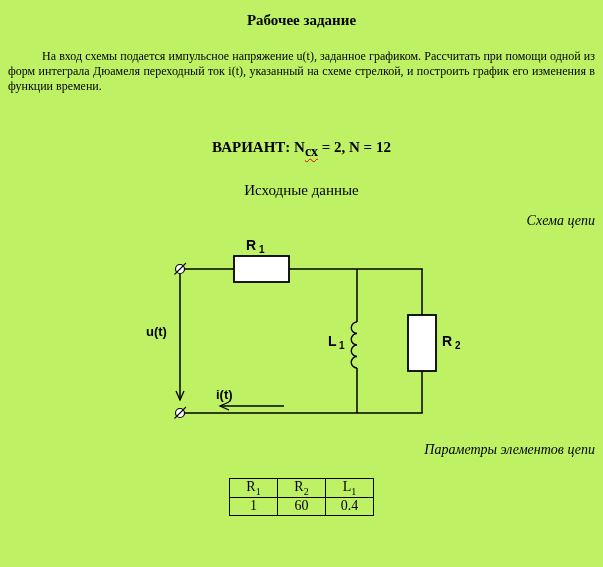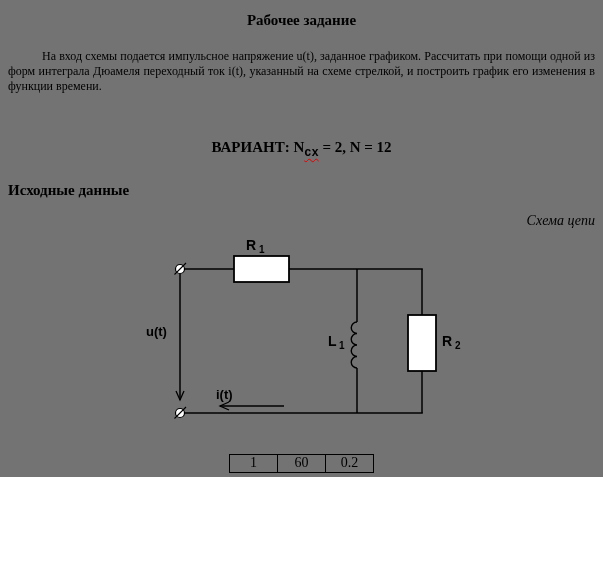--- a/index.html
+++ b/index.html
@@ -3,48 +3,48 @@
 <meta charset="utf-8">
 <style>
   * { margin: 0; padding: 0; box-sizing: border-box; }
   html, body { background: #ffffff; }
   body {
     width: 603px; height: 567px;
     font-family: "Liberation Serif", serif;
     color: #000;
   }
   .page {
-    width: 603px; height: 477px;
+    width: 603px; height: 567px;
     padding: 8px 8px 0 8px;
     position: relative;
     overflow: hidden;
-    background: #737373;
+    background: #bef264;
   }
   .doc-title {
     font-size: 15px; font-weight: bold;
     text-align: center; margin-top: 4px;
   }
   .task-text {
     font-size: 12px; line-height: 1.27;
     text-align: justify; text-indent: 34px;
     margin-top: 20px;
   }
   .variant-line {
     font-size: 15px; font-weight: bold;
     text-align: center; margin-top: 44px;
   }
-  .variant-line sub { font-size: 12px; font-family: Liberation Mono, monospace; }
+  .variant-line sub { font-size: 14px; }
   .spell {
     text-decoration: underline wavy #e00000 1px;
     text-decoration-skip-ink: none;
     text-underline-offset: 2px;
   }
   .section-heading {
-    font-size: 15px; font-weight: bold;
-    text-align: left; margin-top: 22px;
+    font-size: 15px; font-weight: normal;
+    text-align: center; margin-top: 22px;
   }
   .caption {
     font-size: 14px; font-style: italic;
     text-align: right;
   }
   .schema-caption { margin-top: 14px; }
   .circuit-wrap { text-align: center; margin-top: 0; line-height: 0; }
   .params-caption { margin-top: 8px; }
   .params-table {
     margin: 20px auto 0 auto;
@@ -115,24 +115,30 @@
       <text x="117" y="24" class="clabel-sub">1</text>
       <text x="186" y="117" class="clabel">L</text>
       <text x="197" y="120" class="clabel-sub">1</text>
       <text x="300" y="117" class="clabel">R</text>
       <text x="313" y="120" class="clabel-sub">2</text>
       <text x="4" y="107" class="clabel-small">u(t)</text>
       <text x="74" y="170" class="clabel-small">i(t)</text>
     </svg>
   </div>
 
+  <p class="caption params-caption">Параметры элементов цепи</p>
 
   <table class="params-table">
     <tbody>
       <tr>
+        <td><span>R</span><sub>1</sub></td>
+        <td><span>R</span><sub>2</sub></td>
+        <td><span>L</span><sub>1</sub></td>
+      </tr>
+      <tr>
         <td>1</td>
         <td>60</td>
-        <td>0.2</td>
+        <td>0.4</td>
       </tr>
     </tbody>
   </table>
 
 </div>
 
 </body></html>

